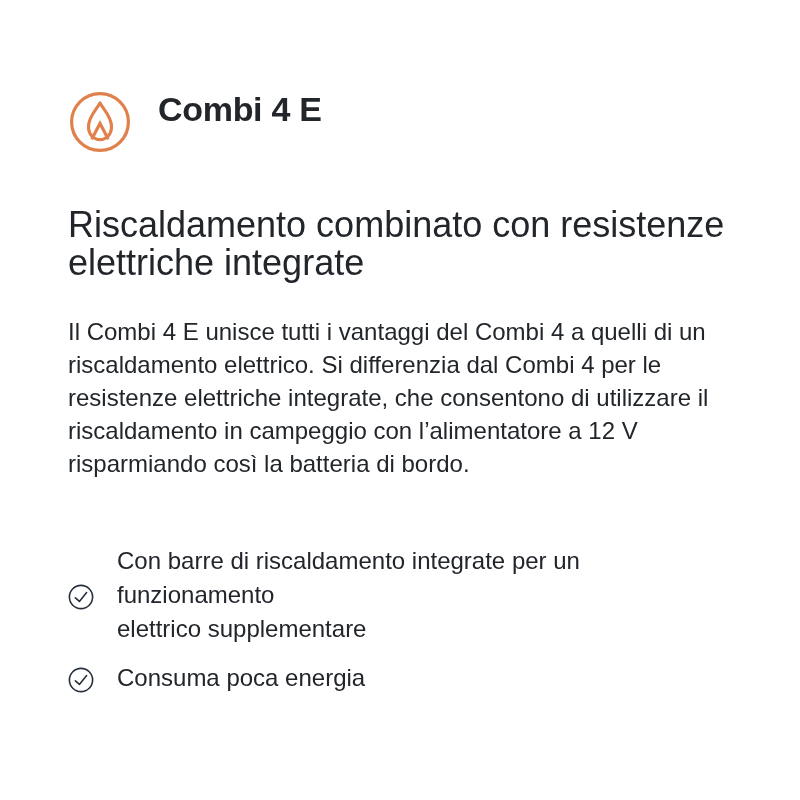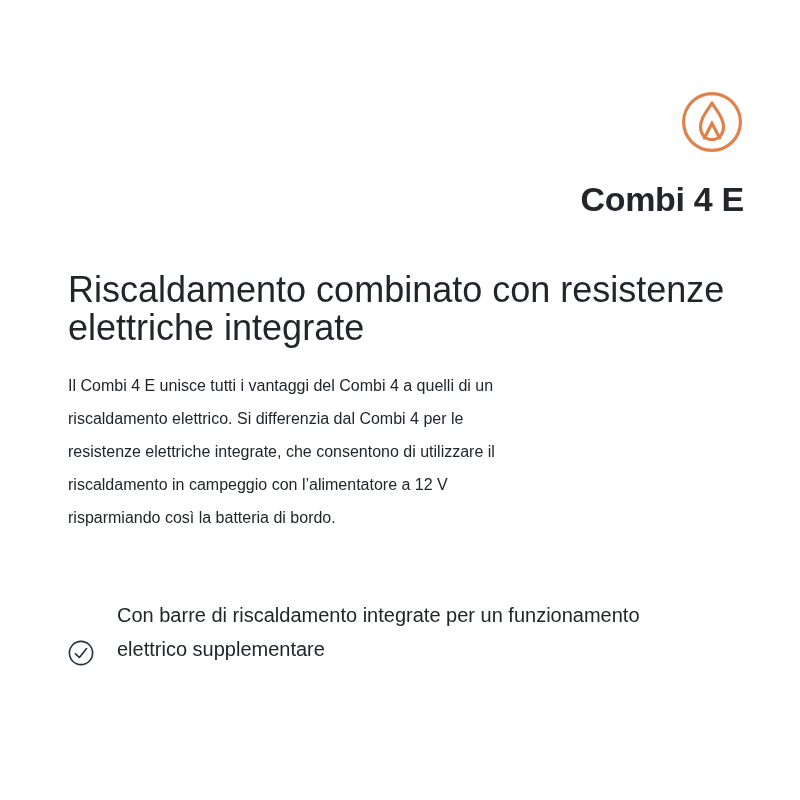--- a/index.html
+++ b/index.html
@@ -18,23 +18,22 @@
     height: 800px;
     overflow: hidden;
     font-family: "Liberation Sans", sans-serif;
     color: var(--ink);
   }
   .container {
     padding: 90px 56px 0 68px;
   }
   .header-row {
     display: flex;
-    align-items: flex-end;
+    align-items: flex-start;
     gap: 26px;
-    flex-direction: column;
   }
   .brand-icon {
     width: 64px;
     height: 64px;
     flex: 0 0 auto;
   }
   .brand-icon svg { display: block; width: 64px; height: 64px; }
   .product-title {
     margin: 0;
     font-size: 34px;
@@ -44,38 +43,38 @@
   }
   .product-subtitle {
     margin: 52px 0 0 0;
     font-size: 36px;
     font-weight: 400;
     line-height: 38px;
     color: var(--ink);
     white-space: pre-line;
   }
   .product-description {
-    margin: 22px 0 0 0;
-    font-size: 16px;
+    margin: 33px 0 0 0;
+    font-size: 24px;
     font-weight: 400;
     line-height: 33px;
     color: var(--ink);
     white-space: pre-line;
   }
   .feature-list {
     list-style: none;
     margin: 64px 0 0 0;
     padding: 0;
   }
   .feature-item {
     display: flex;
-    align-items: flex-end;
+    align-items: center;
     gap: 23px;
     margin: 0 0 15px 0;
-    font-size: 20px;
+    font-size: 24px;
     line-height: 34px;
   }
   .check-icon {
     width: 26px;
     height: 26px;
     flex: 0 0 auto;
     margin-top: 4px;
     color: var(--check);
   }
   .check-icon svg { display: block; width: 26px; height: 26px; }
@@ -112,15 +111,24 @@
     <li class="feature-item">
       <span class="check-icon">
         <svg viewBox="0 0 26 26" fill="none">
           <circle cx="13" cy="13" r="11.6" stroke="currentColor" stroke-width="1.6"></circle>
           <path d="M7.4 13.9 L11.4 17.4 L18.6 8.6" stroke="currentColor" stroke-width="1.6" stroke-linecap="round" stroke-linejoin="round"></path>
         </svg>
       </span>
       <span class="feature-text">Con barre di riscaldamento integrate per un funzionamento
 elettrico supplementare</span>
     </li>
+    <li class="feature-item">
+      <span class="check-icon">
+        <svg viewBox="0 0 26 26" fill="none">
+          <circle cx="13" cy="13" r="11.6" stroke="currentColor" stroke-width="1.6"></circle>
+          <path d="M7.4 13.9 L11.4 17.4 L18.6 8.6" stroke="currentColor" stroke-width="1.6" stroke-linecap="round" stroke-linejoin="round"></path>
+        </svg>
+      </span>
+      <span class="feature-text">Consuma poca energia</span>
+    </li>
   </ul>
 
 </div>
 
 </body></html>

